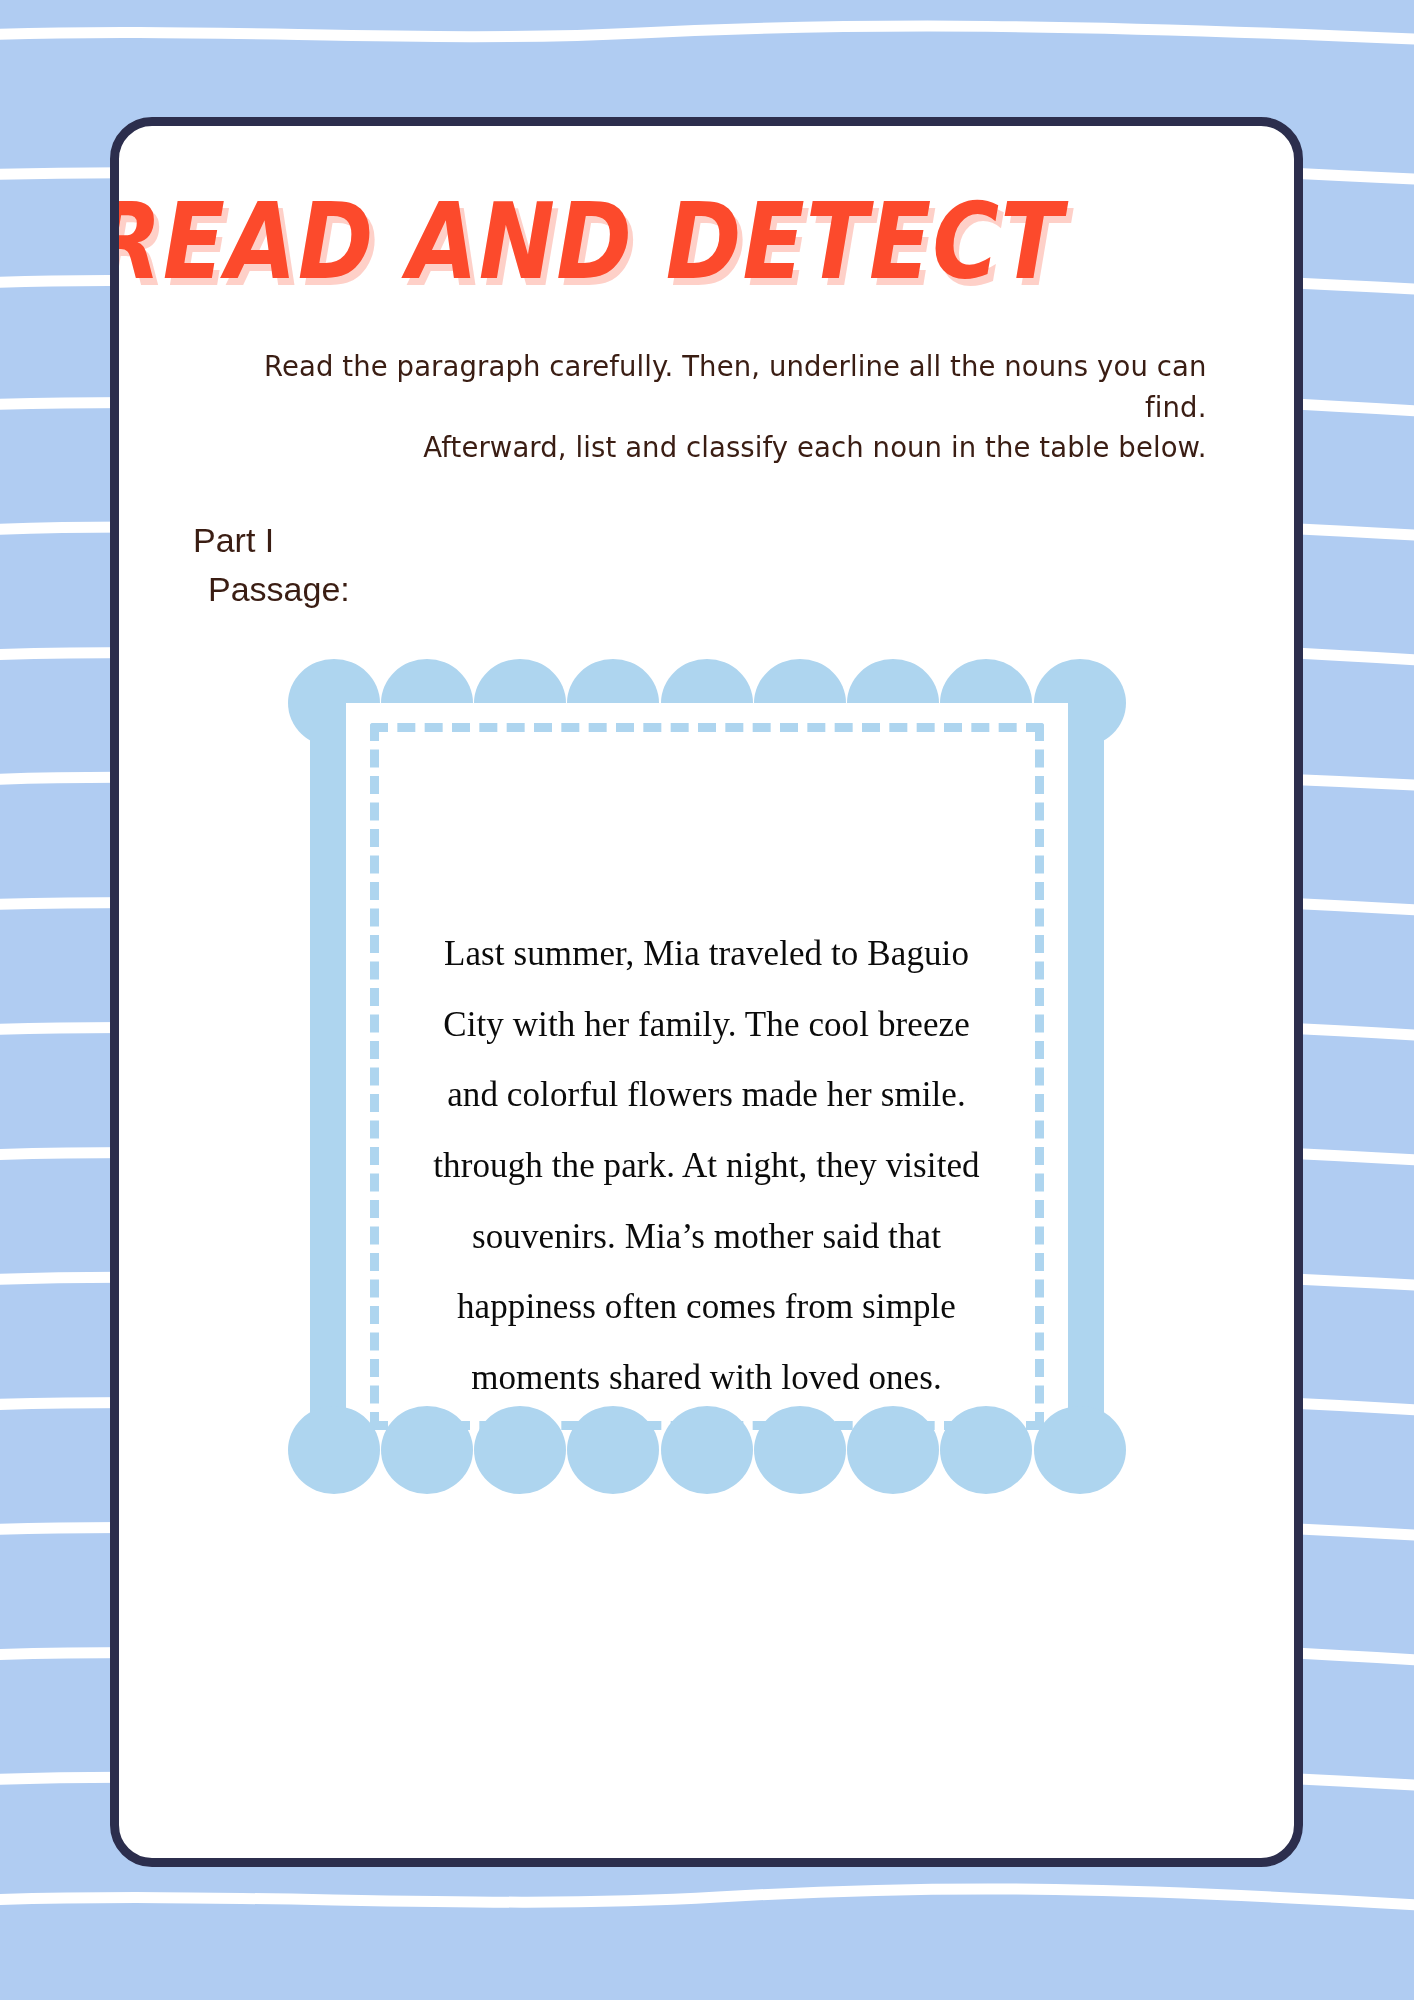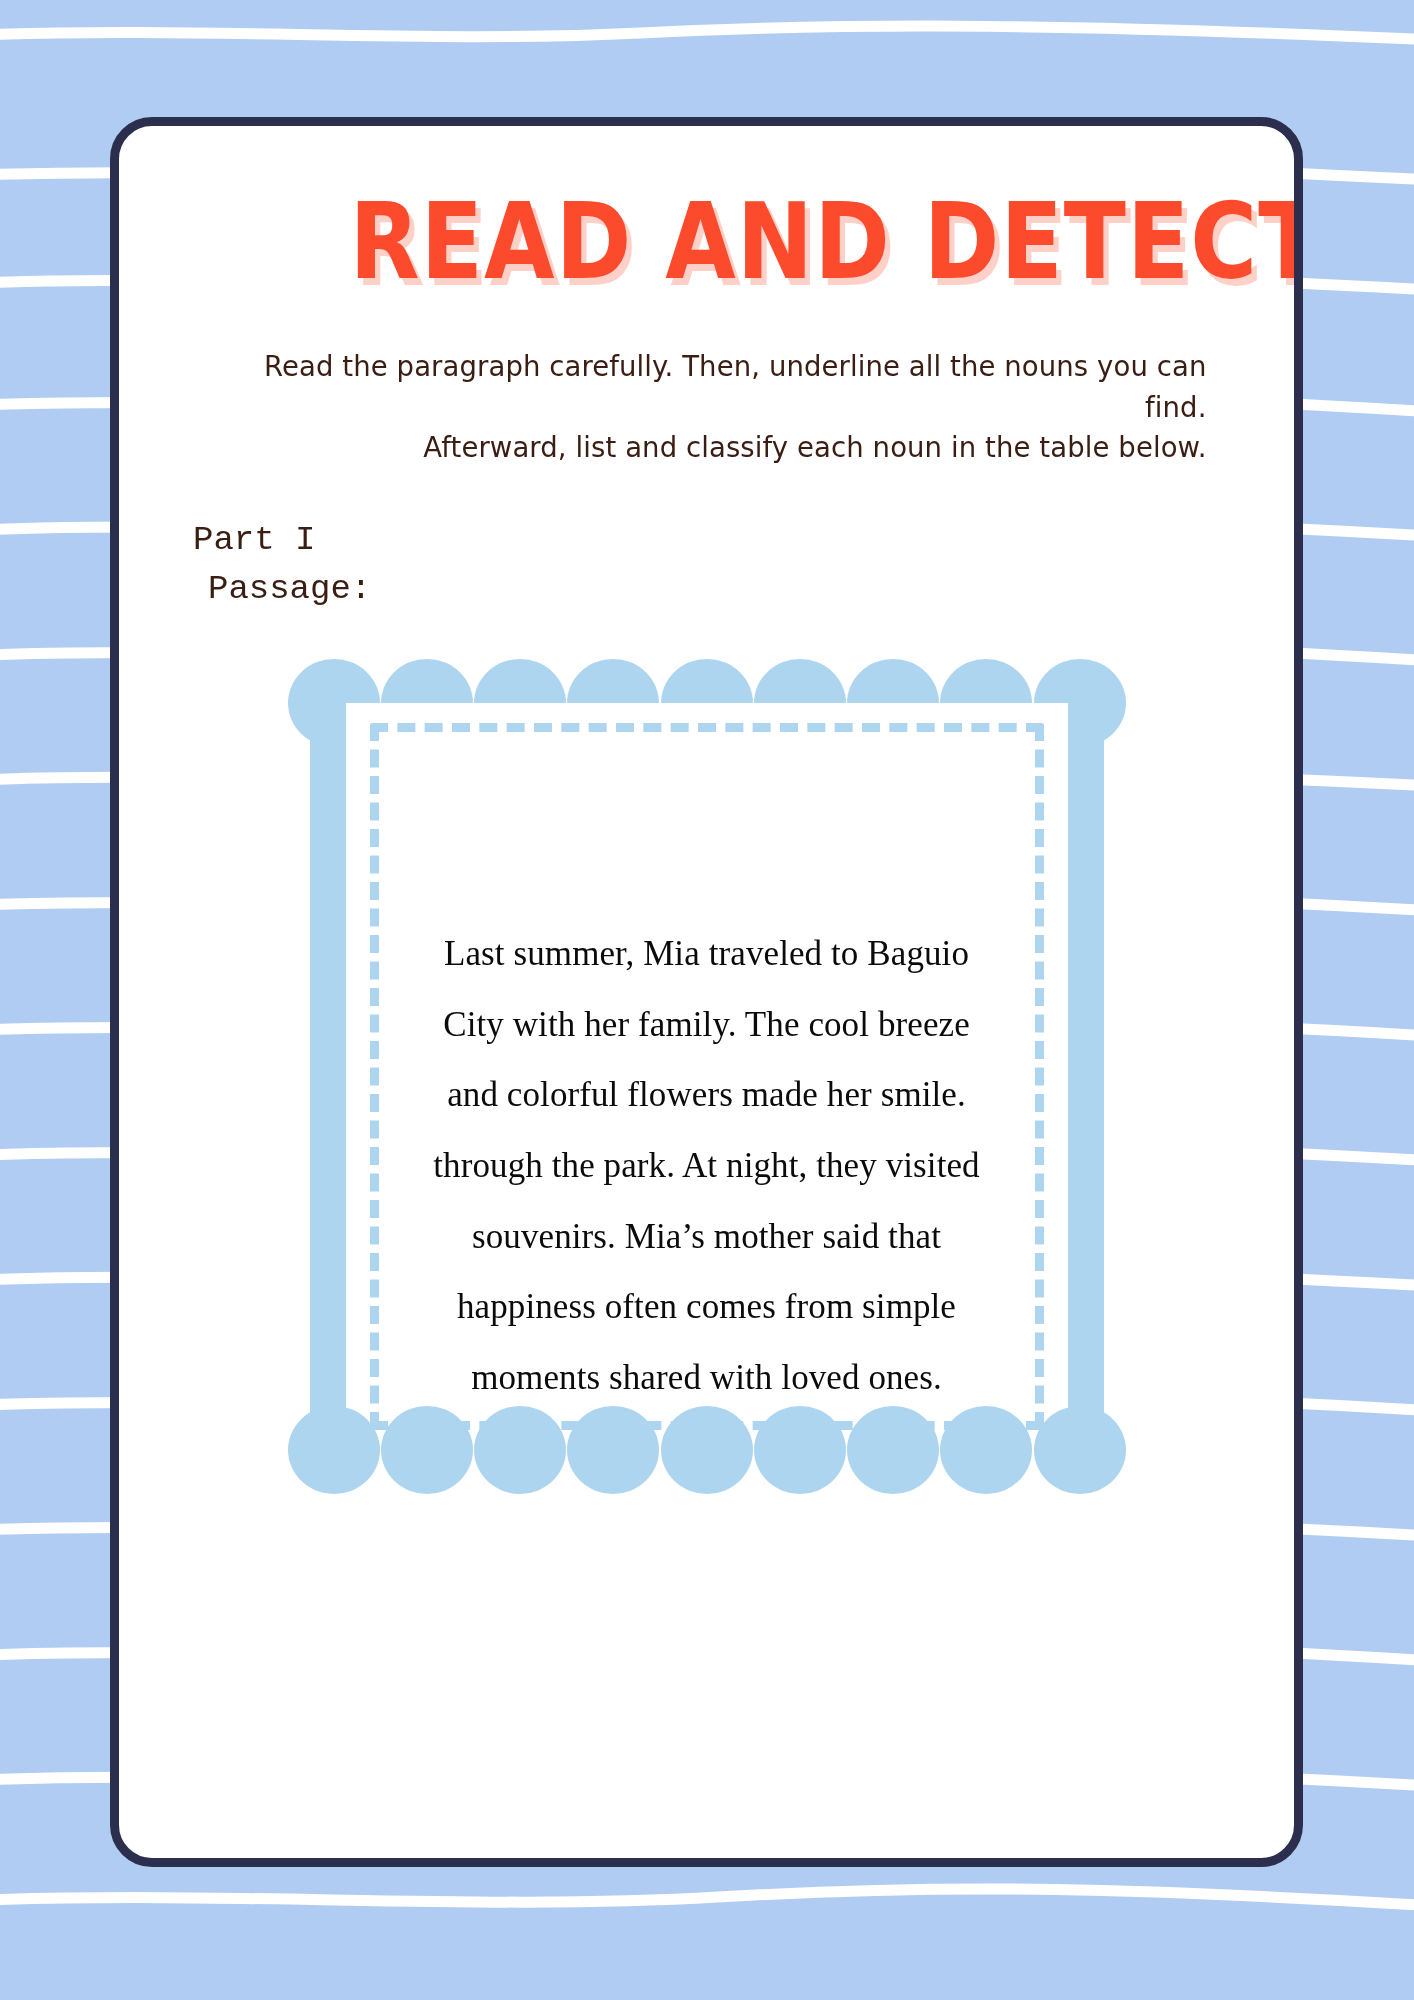--- a/index.html
+++ b/index.html
@@ -28,21 +28,22 @@
     background: #ffffff;
     border: 9px solid #2c2e4d;
     border-radius: 42px;
     z-index: 2;
     overflow: hidden;
   }
 
   
   .title-wrap {
     margin-top: 72px;
-    text-align: right;
+    text-align: left;
+    font-style: italic;
   }
   .title {
     display: inline-block;
     font-family: "DejaVu Sans", sans-serif;
     font-weight: bold;
     font-size: 86px;
     letter-spacing: 1px;
     color: #fc4a2c;
     transform: scaleX(1.06) scaleY(1.22);
     transform-origin: center;
@@ -62,21 +63,21 @@
     line-height: 1.48;
     letter-spacing: 0.1px;
   }
   .instructions span { display: block; }
 
   
   .labels {
     margin-top: 48px;
     padding-left: 44px;
     color: #3a1d13;
-    font-family: Liberation Mono, monospace;
+    font-family: Liberation Sans, sans-serif;
     font-size: 34px;
     line-height: 1.45;
   }
   .label-part { padding-left: 30px; }
   .label-passage { padding-left: 0px; margin-left: 45px; }
 
   
   #passage-frame {
     position: relative;
     margin: 44px auto 0;

